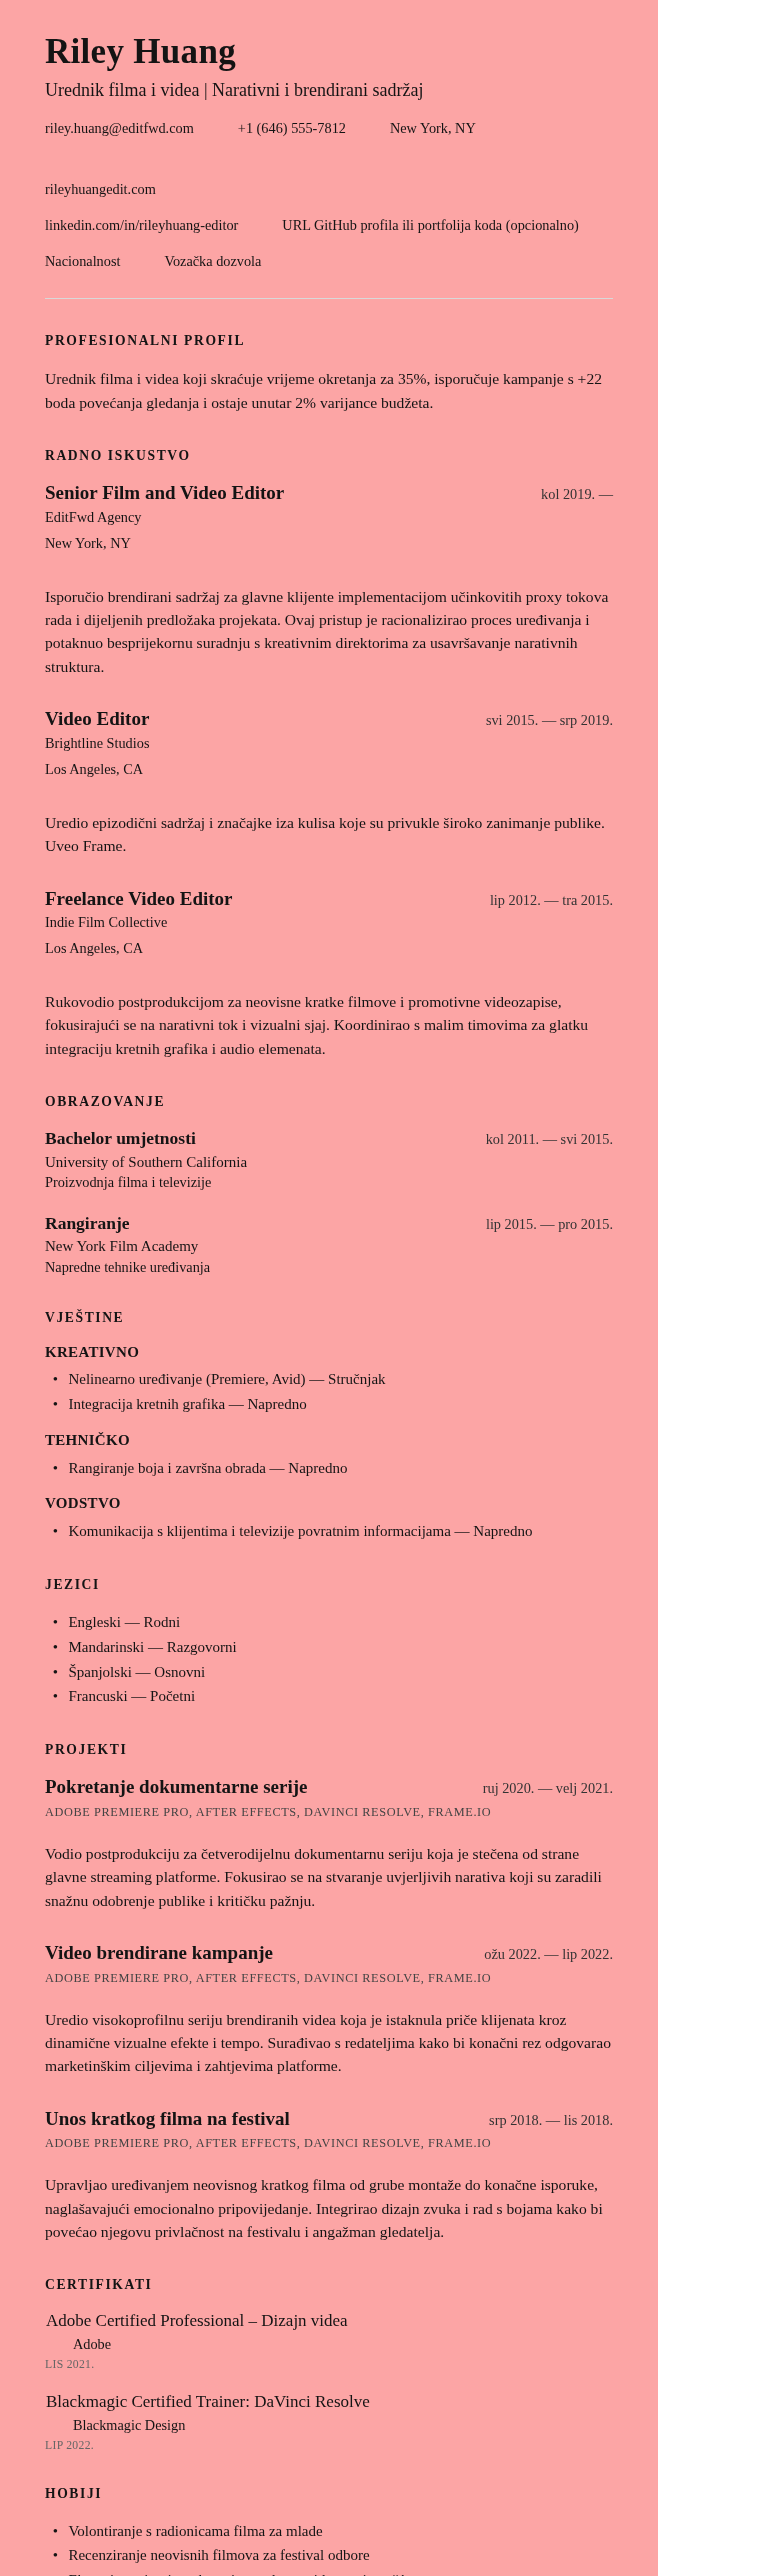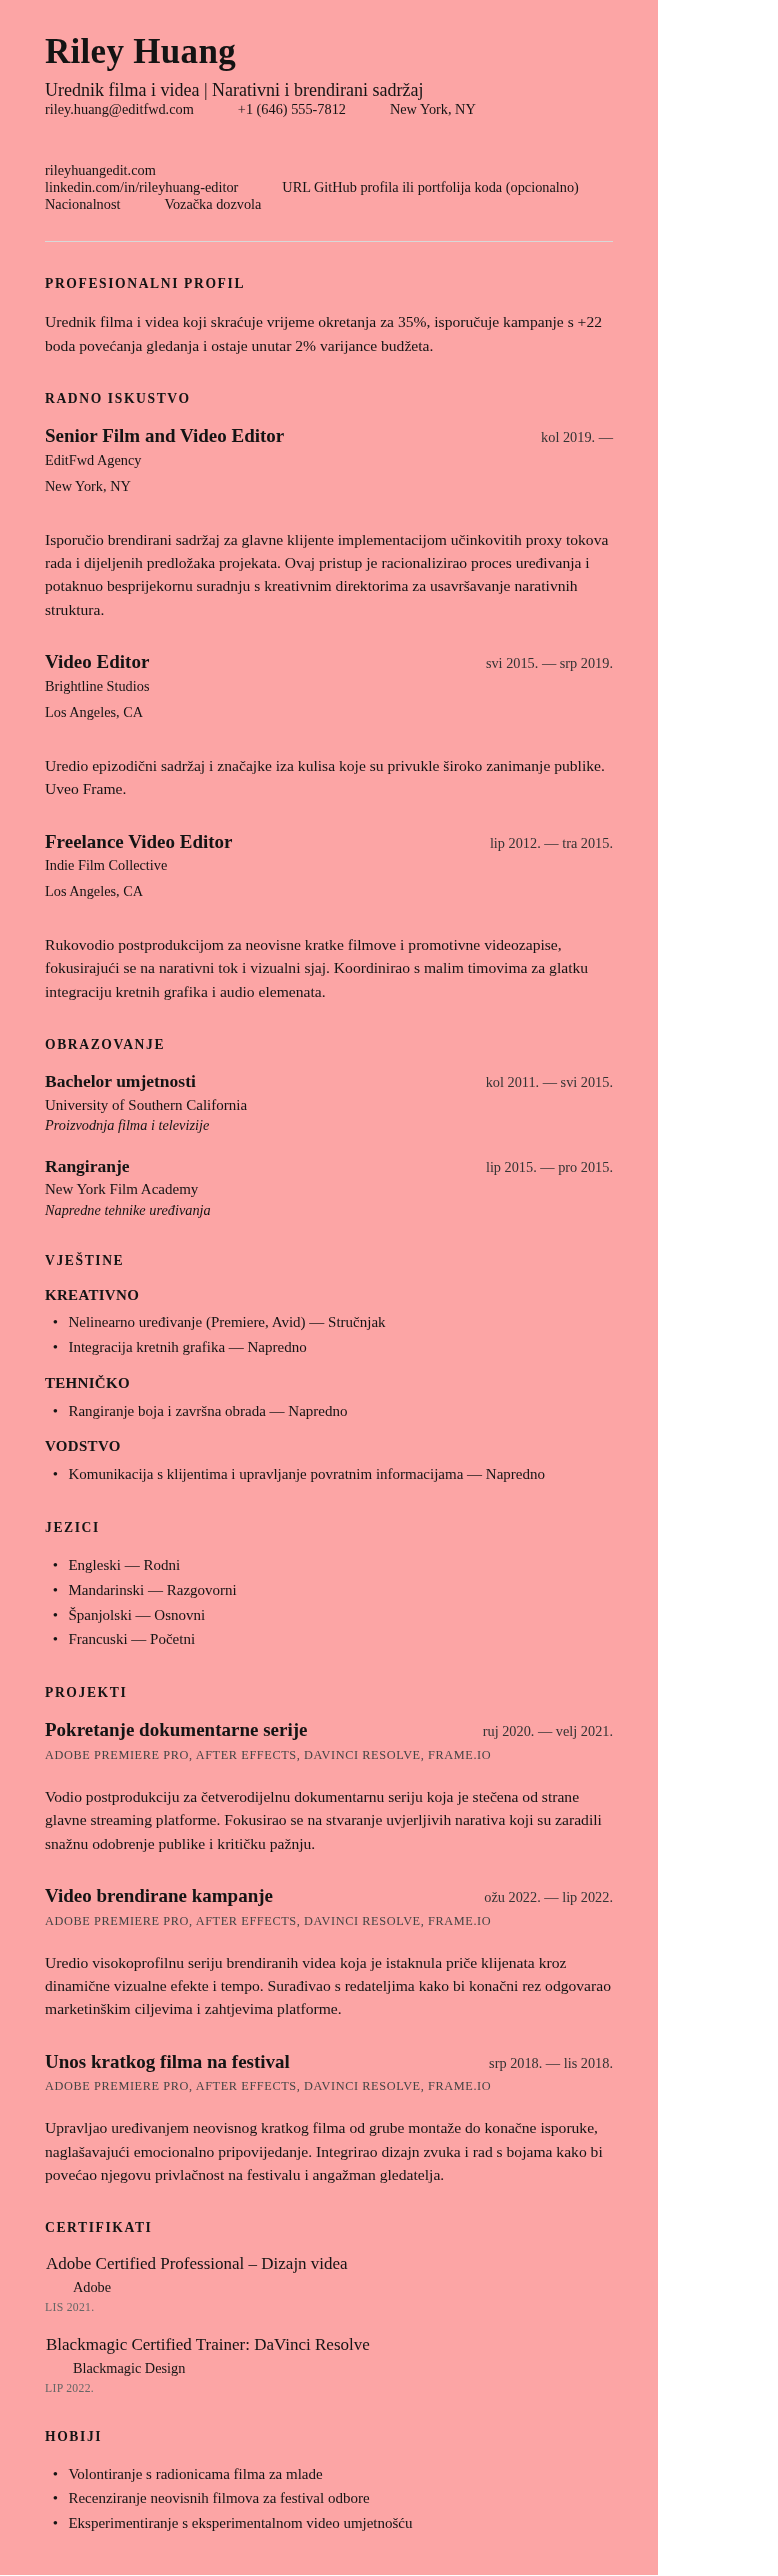--- a/index.html
+++ b/index.html
@@ -24,21 +24,21 @@
   .subtitle {
     font-size: 18px;
     margin-top: 7.8px;
   }
   .contact-row {
     display: flex;
     flex-wrap: wrap;
     column-gap: 28.6px;
     row-gap: 6.5px;
     font-size: 14.3px;
-    margin-top: 0;
+    margin-top: 19px;
     gap: 44px;
   }
   .contact-row:first-of-type { margin-top: 23.4px; }
   .divider {
     margin: 28.6px 0 0;
     border: none;
     border-top: 1.3px solid #d8d8d8;
   }
   .section { margin-top: 34px; }
   .section-heading {
@@ -69,21 +69,21 @@
     font-size: 14.3px;
     color: #333333;
     white-space: nowrap;
   }
   .entry-company { font-size: 14.3px; margin-top: 4.5px; }
   .entry-location { font-size: 14.3px; margin-top: 9px; }
   .entry-desc { margin-top: 33px; }
   .edu-item { margin-bottom: 22px; }
   .edu-degree { font-size: 17.5px; font-weight: 700; margin: 0; }
   .edu-school { font-size: 15px; margin-top: 4.5px; }
-  .edu-field  { font-size: 14.3px; margin-top: 3.2px; font-style: italic; }
+  .edu-field  { font-size: 14.3px; margin-top: 3.2px; }
   .skill-group-name {
     font-size: 15px;
     font-weight: 700;
     letter-spacing: 0.3px;
     margin: 15.6px 0 7.8px;
   }
   .skill-group-name:first-of-type { margin-top: 0; }
   .bullet {
     display: flex;
     gap: 10.4px;
@@ -214,21 +214,21 @@
 
     <h3 class="skill-group-name">TEHNIČKO</h3>
     <div class="bullet">
       <span class="dot">•</span>
       <span>Rangiranje boja i završna obrada — Napredno</span>
     </div>
 
     <h3 class="skill-group-name">VODSTVO</h3>
     <div class="bullet">
       <span class="dot">•</span>
-      <span>Komunikacija s klijentima i upravljanje povratnim informacijama — Napredno</span>
+      <span>Komunikacija s klijentima i televizije povratnim informacijama — Napredno</span>
     </div>
   </section>
 
   <section class="section">
     <h2 class="section-heading">JEZICI</h2>
     <div class="bullet">
       <span class="dot">•</span>
       <span>Engleski — Rodni</span>
     </div>
     <div class="bullet">

